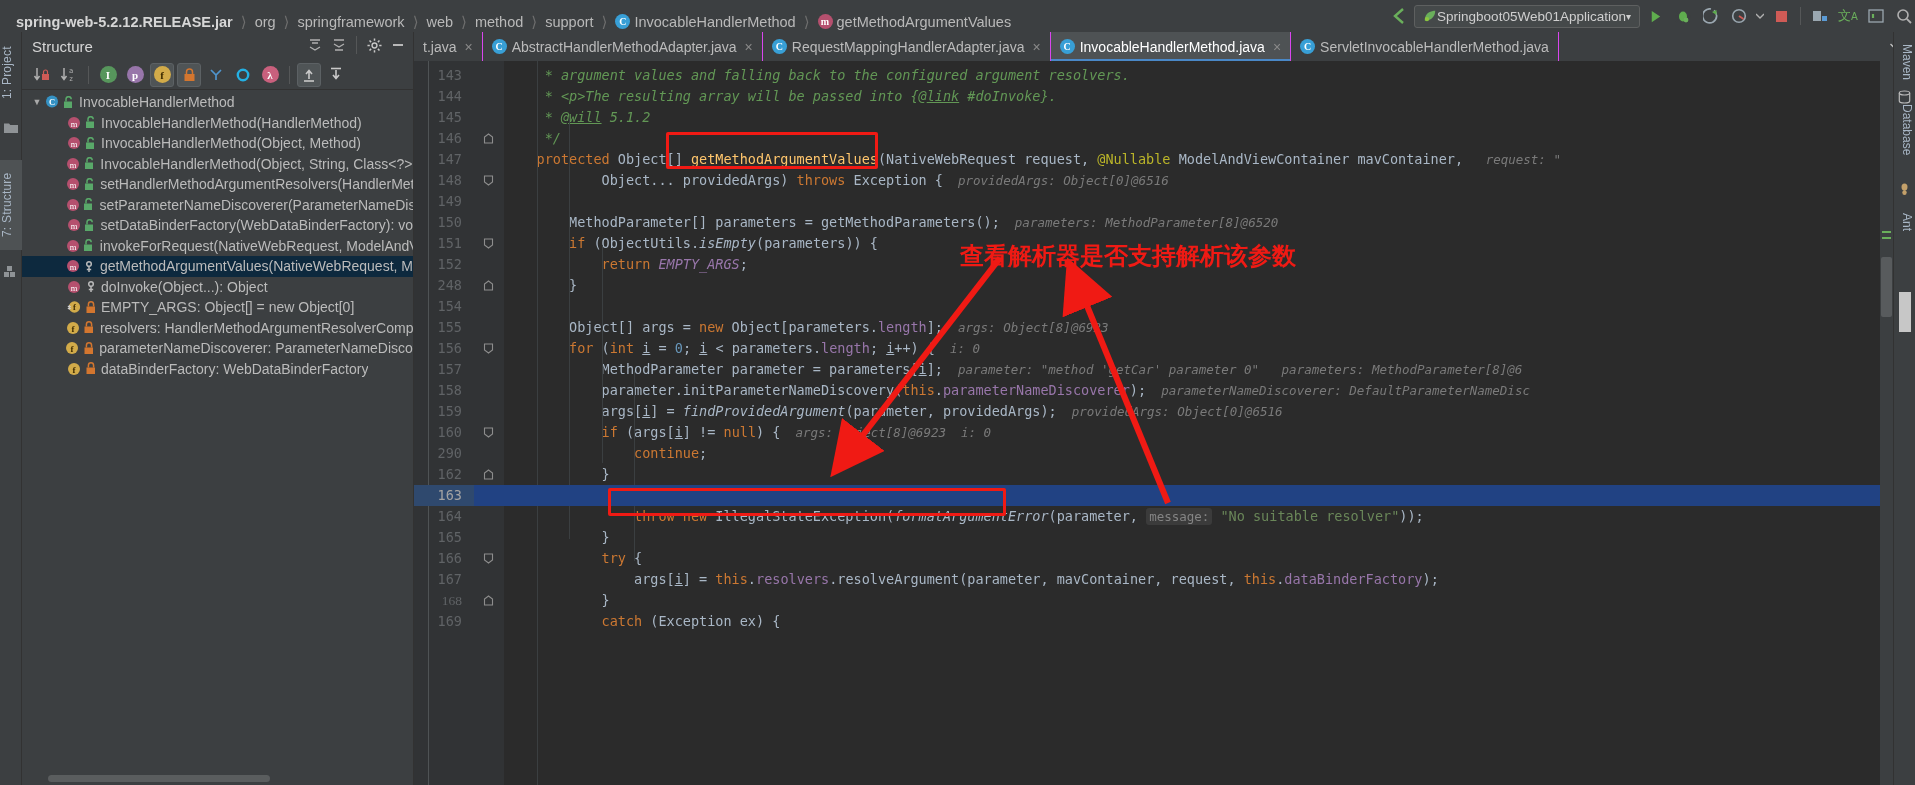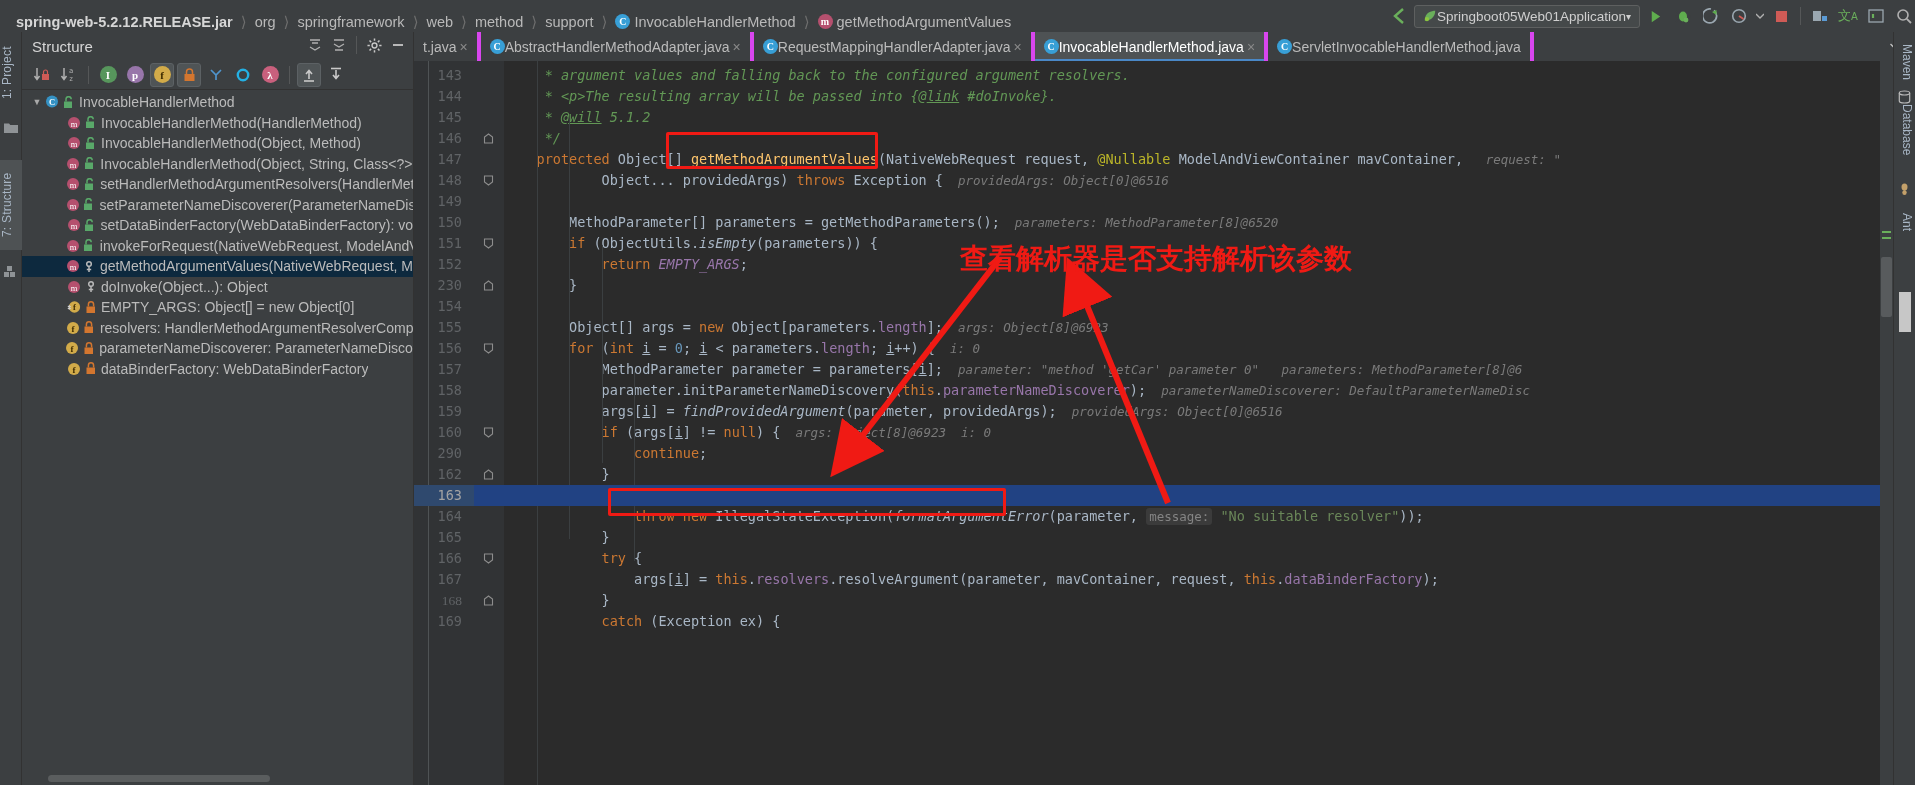--- a/index.html
+++ b/index.html
@@ -119,23 +119,23 @@
     position: absolute; left: 4px; top: 2px; width: 222px; height: 7px;
     background: #5a5d5e; border-radius: 4px;
   }
 
   
   .tabsbar {
     position: absolute; left: 414px; top: 32px; width: 1501px; height: 29px;
     background: #3c3f41; display: flex; align-items: stretch; overflow: hidden;
   }
   .tab {
-    display: flex; align-items: center; padding: 0 9px;
+    display: flex; align-items: center; gap: 5px; padding: 0 9px;
     font-size: 14px; color: #bbbbbb; white-space: nowrap;
-    border-right: 4px solid #d946ef; position: relative;
+    border-right: 1px solid #d946ef; position: relative;
   }
   .tab.active { background: #4e5254; color: #ffffff; }
   .tab.active::after {
     content: ""; position: absolute; left: 0; right: 0; bottom: 0;
     height: 2px; background: #4a88c7;
   }
   .tab .x { color: #8a8a8a; font-size: 14px; margin-left: 3px; }
   .tab-icon {
     width: 15px; height: 15px; border-radius: 50%; background: #389fd6;
     color: #fff; font-size: 10px; font-weight: bold;
@@ -191,21 +191,21 @@
     display: flex; align-items: center; justify-content: center;
     color: #8a8a8a; font-size: 11px;
   }
   .foldline { position: absolute; left: 13.5px; width: 1px; background: #4f5355; }
   .indentguide { position: absolute; width: 1px; background: #3b3f41; }
 
   
   .anno-layer { position: absolute; left: 0; top: 0; width: 1915px; height: 785px; pointer-events: none; }
   .redbox { position: absolute; border: 3px solid #f01a14; border-radius: 2px; }
   .redtext {
-    position: absolute; color: #f01a14; font-size: 28px; font-weight: bold;
+    position: absolute; color: #f01a14; font-size: 24px; font-weight: bold;
     font-family: "DejaVu Sans", sans-serif; white-space: nowrap;
   }
 
   
   .rightstrip {
     position: absolute; right: 0; top: 32px; width: 22px; height: 753px;
     background: #3c3f41; border-left: 1px solid #323232;
   }
   .rvtext {
     position: absolute; right: 1px; width: 20px;
@@ -796,21 +796,21 @@
   <div class="lnum" style="top: 4px;">143</div>
       <div class="lnum" style="top: 25px;">144</div>
       <div class="lnum" style="top: 46px;">145</div>
       <div class="lnum" style="top: 67px;">146</div>
       <div class="lnum" style="top: 88px;">147</div>
       <div class="lnum" style="top: 109px;">148</div>
       <div class="lnum" style="top: 130px;">149</div>
       <div class="lnum" style="top: 151px;">150</div>
       <div class="lnum" style="top: 172px;">151</div>
       <div class="lnum" style="top: 193px;">152</div>
-      <div class="lnum" style="top: 214px;">230</div>
+      <div class="lnum" style="top: 214px;">248</div>
       <div class="lnum" style="top: 235px;">154</div>
       <div class="lnum" style="top: 256px;">155</div>
       <div class="lnum" style="top: 277px;">156</div>
       <div class="lnum" style="top: 298px;">157</div>
       <div class="lnum" style="top: 319px;">158</div>
       <div class="lnum" style="top: 340px;">159</div>
       <div class="lnum" style="top: 361px;">160</div>
       <div class="lnum" style="top: 382px;">290</div>
       <div class="lnum" style="top: 403px;">162</div>
       <div class="linehl" style="top: 424px;"></div>

